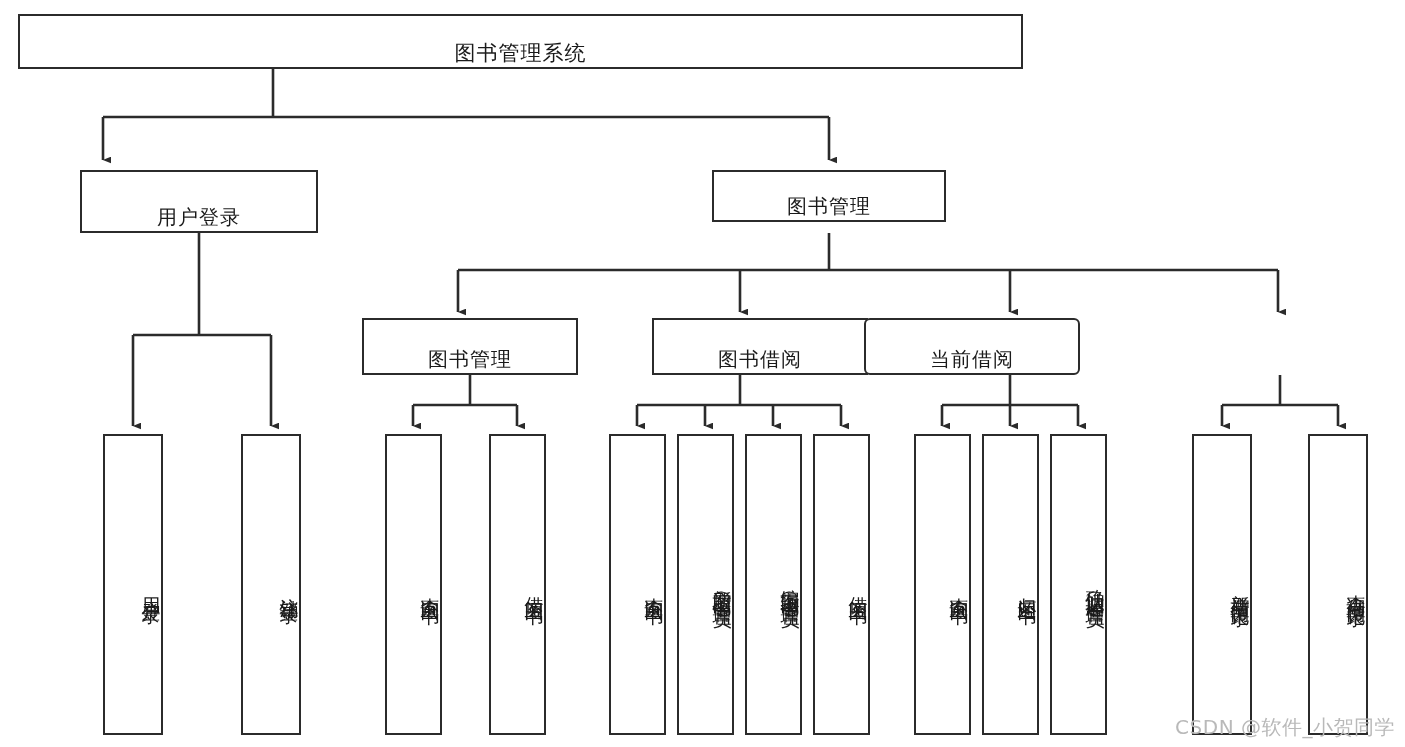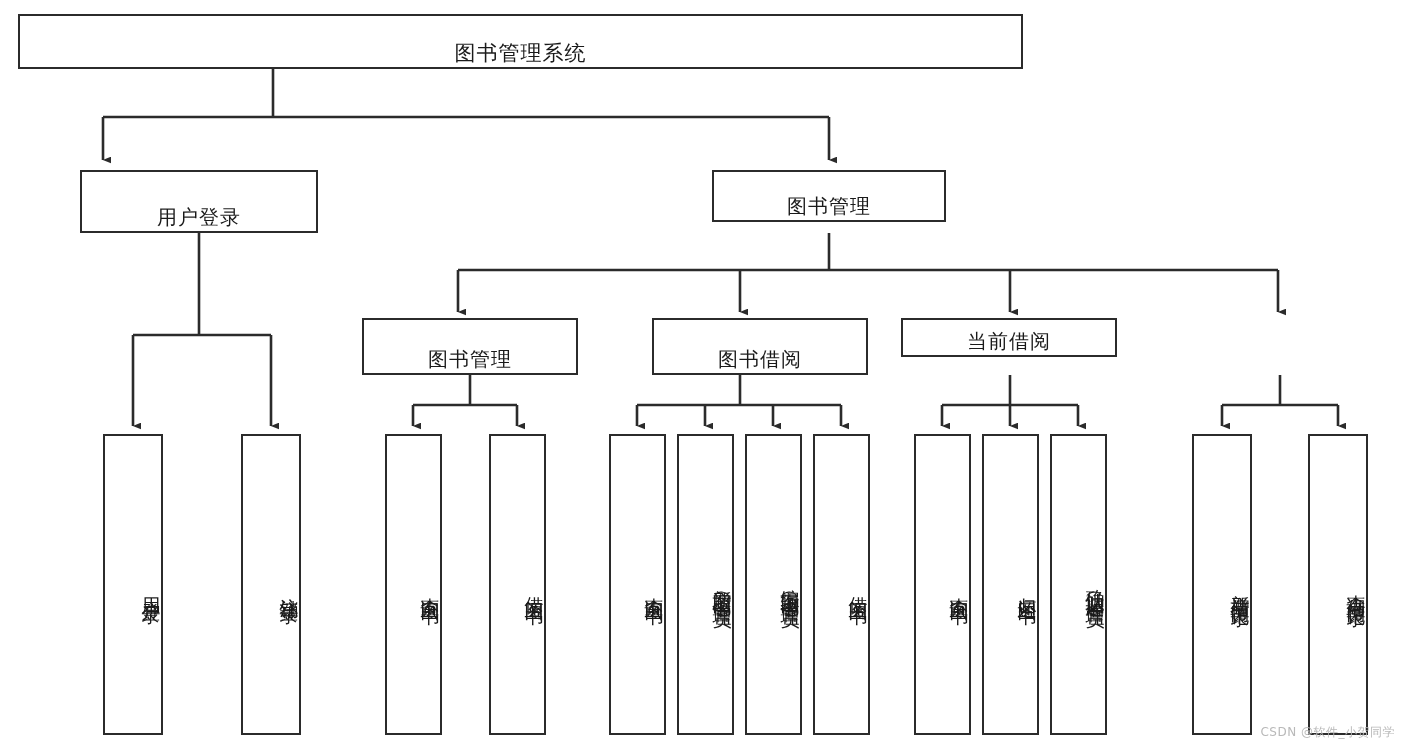--- a/index.html
+++ b/index.html
@@ -55,21 +55,21 @@
     line-height: 1.05;
   }
   .node-label {
     display: block;
     white-space: pre-line;
   }
   .watermark {
     position: absolute;
     right: 10px;
     bottom: 6px;
-    font-size: 12px;
+    font-size: 20px;
     color: #b9b9b9;
     letter-spacing: 0.5px;
     white-space: nowrap;
   }
 </style>
 </head>
 <body>
 
 <div id="diagram-root">
 
@@ -134,21 +134,21 @@
   <div class="node branch-node" style="left:712px; top:170px; width:234px; height:52px;">
     <span class="node-label">图书管理</span>
   </div>
 
   <div class="node branch-node" style="left:362px; top:318px; width:216px; height:57px;">
     <span class="node-label">图书管理</span>
   </div>
   <div class="node branch-node" style="left:632px; top:318px; width:216px; height:57px;margin-left:20px;">
     <span class="node-label">图书借阅</span>
   </div>
-  <div class="node branch-node" style="left:901px; top:318px; width:216px; height:39px;">
+  <div class="node branch-node" style="left:864px; top:318px; width:216px; height:57px;border-radius:6px;">
     <span class="node-label">当前借阅</span>
   </div>
 
   <div class="node leaf-node" style="left:103px; top:434px; width:60px; height:301px;">
     <span class="node-label">用户登录</span>
   </div>
   <div class="node leaf-node" style="left:241px; top:434px; width:60px; height:301px;">
     <span class="node-label">注销登录</span>
   </div>
 

